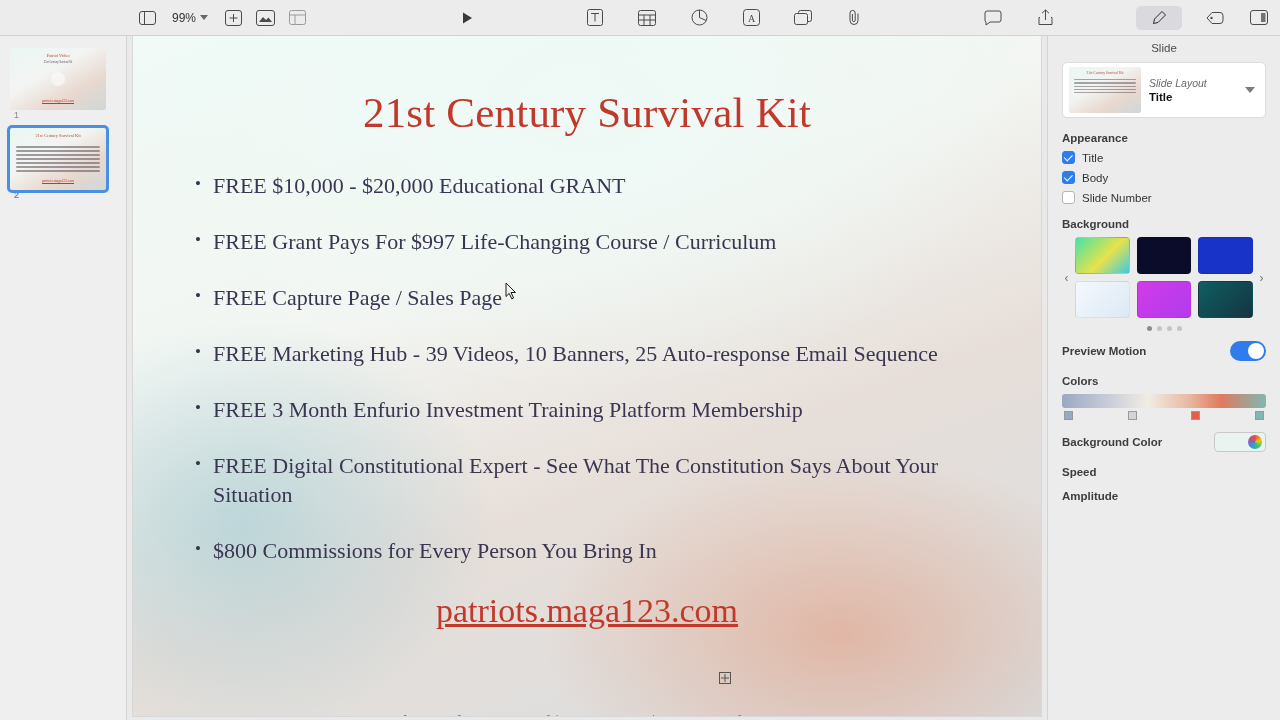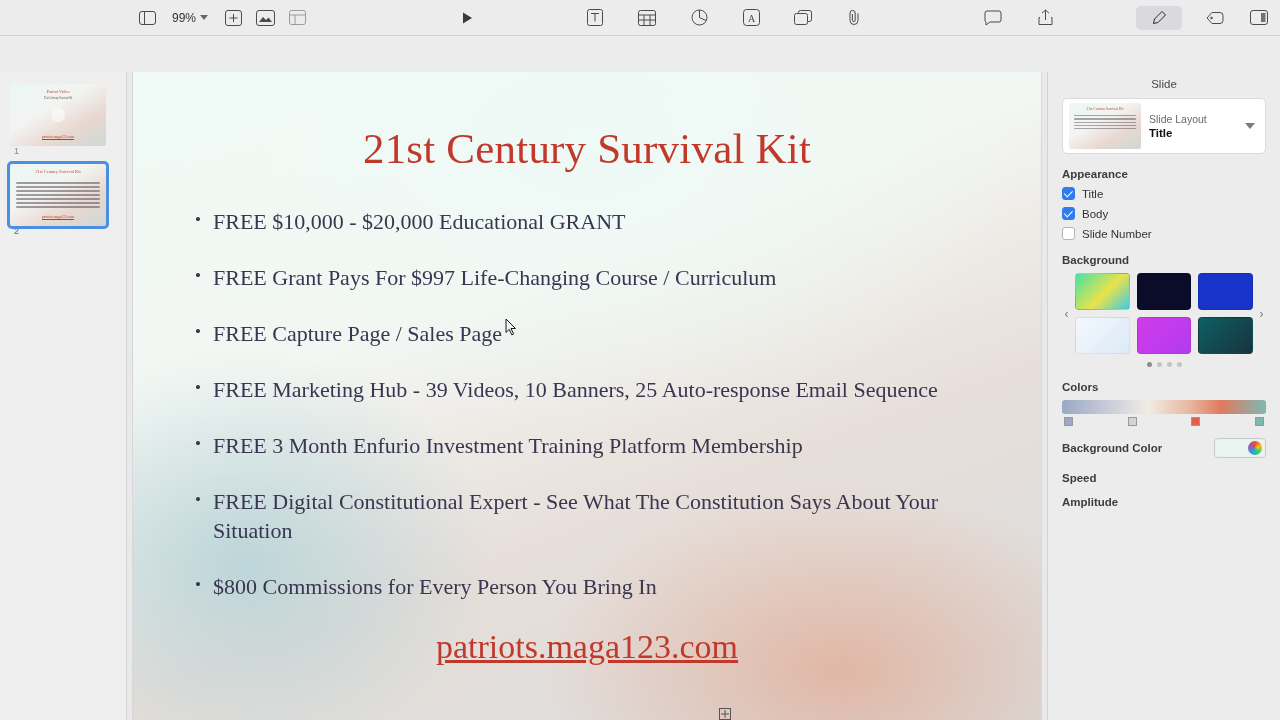--- a/index.html
+++ b/index.html
@@ -9,21 +9,20 @@
     overflow: hidden;
     font-family: "Liberation Sans", sans-serif;
     background: #e8e8e8;
   }
   #app {
     position: relative;
     width: 1280px; height: 720px;
     background: #ececec;
     display: flex;
     flex-direction: column;
-    gap: 36px;
   }
 
   
   .toolbar {
     height: 36px;
     background: #ececec;
     border-bottom: 1px solid #d2d2d2;
     display: flex;
     align-items: center;
     flex: 0 0 36px;
@@ -239,21 +238,21 @@
     background: linear-gradient(150deg,#eaf7f4 0%, #f3f4f2 40%, #e8d8cf 70%, #cfd7d8 100%);
     position: relative; overflow: hidden;
   }
   .layout-thumb .lt-title {
     position:absolute; top:4px; left:0; right:0; text-align:center;
     font-size:3.6px; color:#b84a31; font-family:"Liberation Serif", serif;
   }
   .layout-thumb .lt-lines { position:absolute; top:12px; left:5px; right:5px; display:flex; flex-direction:column; gap:2px; }
   .layout-thumb .lt-lines i { height:1.3px; background: rgba(90,80,90,.5); border-radius:1px; display:block; }
   .layout-meta { flex: 1; }
-  .layout-meta .lm-label { font-size: 10.5px; color: #6a6a6a; }
+  .layout-meta .lm-label { font-size: 10.5px; color: #6a6a6a; font-style: italic; }
   .layout-meta .lm-value { font-size: 11.5px; color: #111; font-weight: bold; margin-top: 2px; }
   .chev-big { width: 0; height: 0; border-left: 5px solid transparent; border-right: 5px solid transparent; border-top: 6px solid #7b7b7b; margin-right: 4px; }
 
   .sec-title { font-size: 11.5px; color: #3d3d3d; font-weight: bold; margin: 14px 0 7px; }
   .chk-row { display: flex; align-items: center; gap: 7px; margin-bottom: 7px; }
   .chk {
     width: 13px; height: 13px; border-radius: 3px;
     border: 1px solid #b5b5b5; background: #fff;
     display: inline-flex; align-items: center; justify-content: center;
   }
@@ -600,20 +599,24 @@
           </div>
           <span class="arrow-r">›</span>
         </div>
         <div class="dots">
           <i class="on"></i>
           <i></i>
           <i></i>
           <i></i>
         </div>
 
+        <div class="row-between">
+          <span class="lbl">Preview Motion</span>
+          <span class="toggle"></span>
+        </div>
 
         <div class="sec-title">Colors</div>
         <div class="gradient-bar"></div>
         <div class="stops">
           <i style="background:#9aa8c4;"></i>
           <i style="background:#d6d2d6;"></i>
           <i style="background:#e0604a;"></i>
           <i style="background:#7fb8b2;"></i>
         </div>
 

